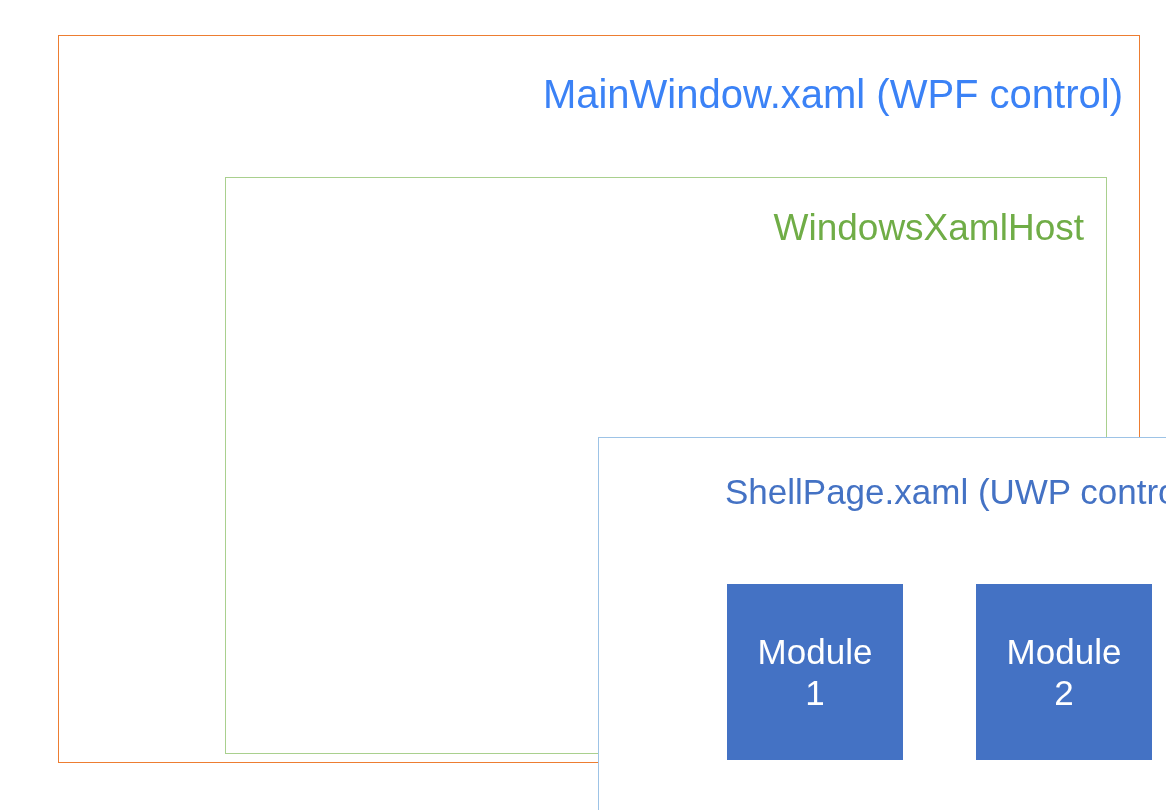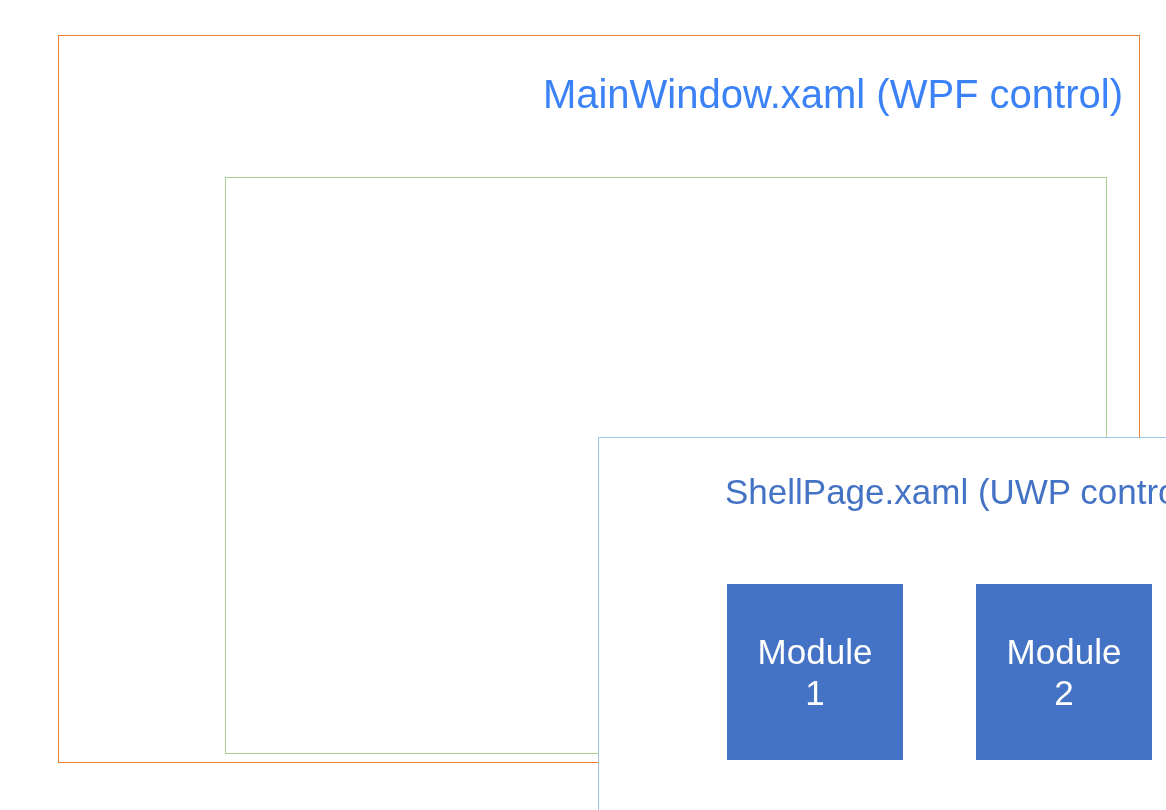--- a/index.html
+++ b/index.html
@@ -107,20 +107,21 @@
 <body>
 
 <div id="canvas">
 
   <div class="box-outer">
 
     <div class="label label-outer">MainWindow.xaml (WPF control)</div>
 
     <div class="box-middle">
 
+      <div class="label label-middle">WindowsXamlHost</div>
 
       <div class="box-inner">
 
         <div class="label label-inner">ShellPage.xaml (UWP control)</div>
 
         <div class="module module-1">
           <span class="module-line">Module</span>
           <span class="module-line">1</span>
         </div>
 

